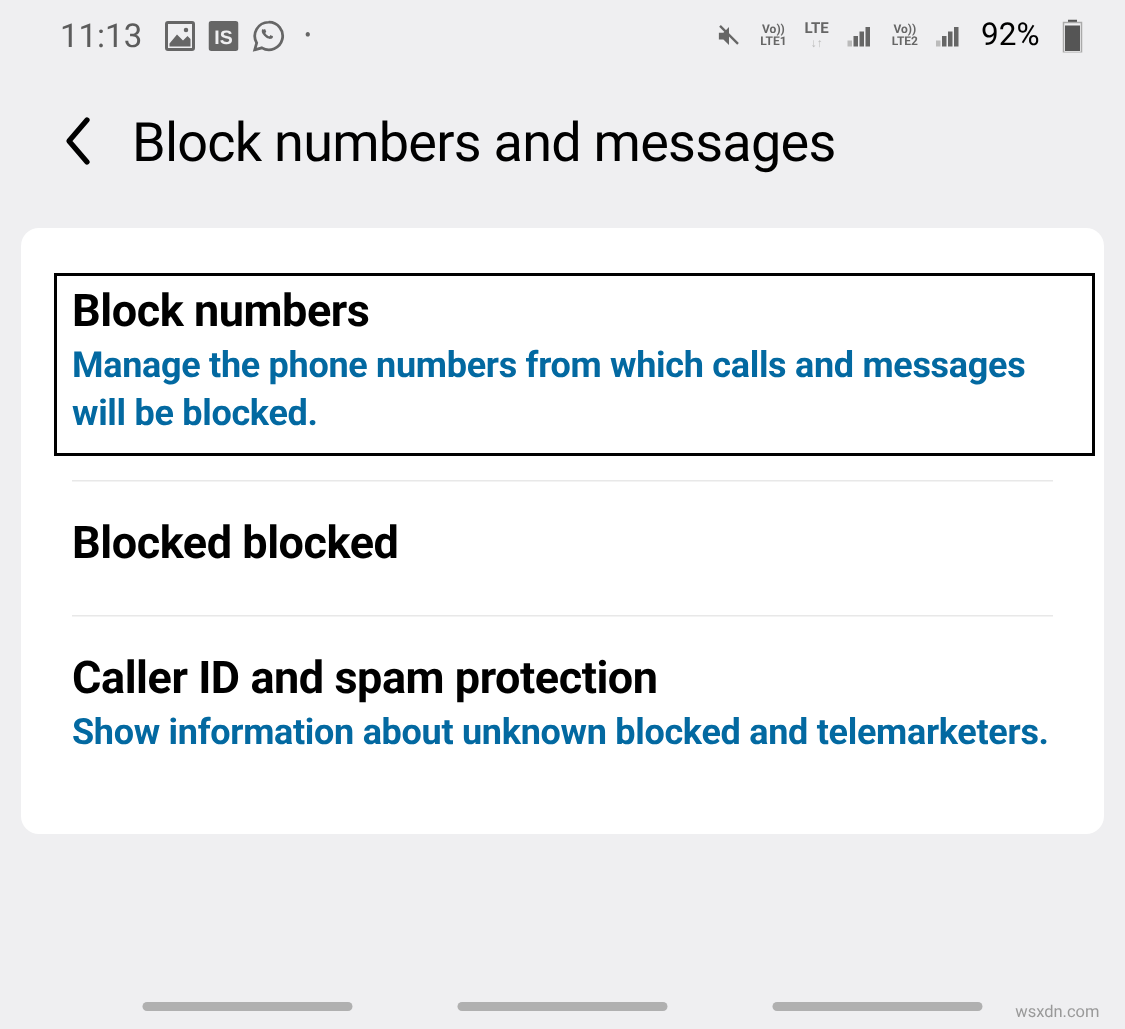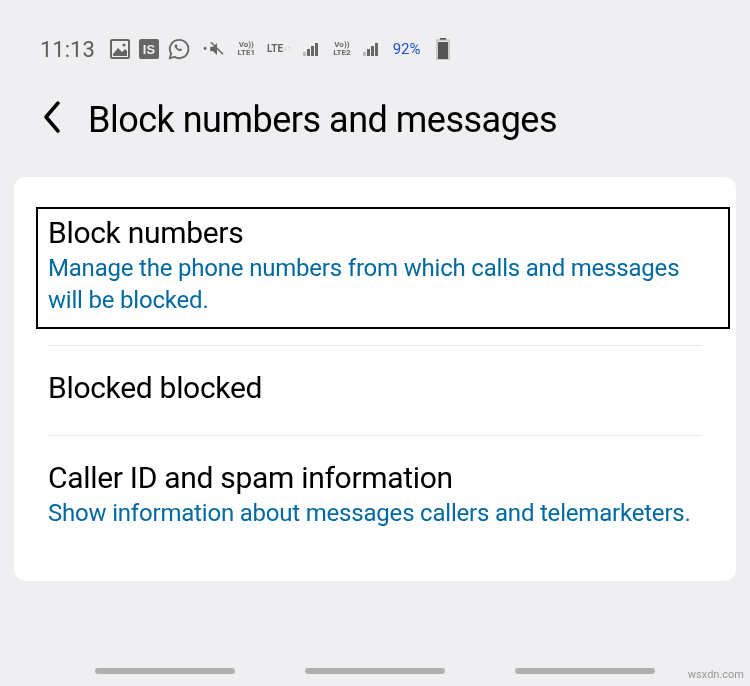--- a/index.html
+++ b/index.html
@@ -10,25 +10,24 @@
     body {
       width: 750px;
       height: 686px;
       background: #efeff1;
       font-family: -apple-system, BlinkMacSystemFont, "Segoe UI", Roboto, sans-serif;
       position: relative;
       overflow: hidden;
     }
     .status-bar {
       display: flex;
-      justify-content: flex-start;
+      justify-content: space-between;
       align-items: center;
       padding: 10px 28px 6px 40px;
       height: 44px;
-      margin-top: 25px;
     }
     .status-left {
       display: flex;
       align-items: center;
       gap: 9px;
     }
     .status-right {
       display: flex;
       align-items: center;
       gap: 12px;
@@ -49,46 +48,47 @@
     .status-icon svg {
       display: block;
     }
     .tiny-text {
       font-size: 8px;
       font-weight: bold;
       color: #666;
       line-height: 1;
     }
     .battery-pct {
-      font-size: 15px;
-      color: #1d4ed8;
+      font-size: 21px;
+      color: #000000;
       margin-left: 3px;
       margin-right: 3px;
     }
     .header {
       display: flex;
-      align-items: flex-start;
+      align-items: flex-end;
       padding: 30px 31px 28px 40px;
     }
     .back-btn {
       color: #000;
       margin-right: 24px;
       cursor: pointer;
     }
     .header-title {
       font-size: 36px;
       font-weight: 400;
       color: #000;
       letter-spacing: -0.5px;
     }
     .card {
       background: #fff;
       margin: 8px 14px 0 14px;
       border-radius: 12px;
       padding: 26px 0 36px 0;
+      font-weight: bold;
     }
     .list-item {
       padding: 12px 34px 16px 34px;
       cursor: pointer;
     }
     .list-item.highlighted .inner-box {
       border: 2.5px solid #000;
       margin: -8px -28px -12px -12px;
       padding: 6px 26px 10px 10px;
     }
@@ -120,21 +120,21 @@
     }
     .nav-handle {
       width: 140px;
       height: 6px;
       background: #b0b0b0;
       border-radius: 3px;
     }
     .watermark {
       position: absolute;
       bottom: 5px;
-      right: 6px;
+      right: 17px;
       font-size: 11px;
       color: #999;
     }
     .sig-bars {
       display: inline-flex;
       align-items: flex-end;
       gap: 1px;
       height: 14px;
     }
     .sig-bar {
@@ -176,21 +176,21 @@
     <span class="status-icon">
       <svg width="18" height="18" viewBox="0 0 24 24">
           <path fill="#666" d="M3 9v6h4l5 5V4L7 9H3z"></path>
           <line x1="4" y1="3" x2="20" y2="19" stroke="#666" stroke-width="2"></line>
         </svg>
     </span>
     <span style="display:flex;flex-direction:column;align-items:center;gap:0;">
       <span class="tiny-text">Vo))</span>
       <span class="tiny-text">LTE1</span>
     </span>
-    <span style="display:flex;flex-direction:row;align-items:center;">
+    <span style="display:flex;flex-direction:column;align-items:center;">
       <span class="tiny-text" style="font-size:10px;">LTE</span>
       <span class="tiny-text" style="color:#bbb;">↓↑</span>
     </span>
     <span class="sig-bars">
       <span class="sig-bar dim" style="height:4px;"></span>
       <span class="sig-bar" style="height:7px;"></span>
       <span class="sig-bar" style="height:10px;"></span>
       <span class="sig-bar" style="height:13px;"></span>
     </span>
     <span style="display:flex;flex-direction:column;align-items:center;margin-left:3px;">
@@ -234,22 +234,22 @@
 
   <hr class="divider">
 
   <div class="list-item">
     <div class="item-title">Blocked blocked</div>
   </div>
 
   <hr class="divider">
 
   <div class="list-item">
-    <div class="item-title">Caller ID and spam information</div>
-    <div class="item-subtitle">Show information about messages callers and telemarketers.</div>
+    <div class="item-title">Caller ID and spam protection</div>
+    <div class="item-subtitle">Show information about unknown blocked and telemarketers.</div>
   </div>
 
 </div>
 
 <div class="nav-bar">
   <div class="nav-handle"></div>
   <div class="nav-handle"></div>
   <div class="nav-handle"></div>
 </div>
 

